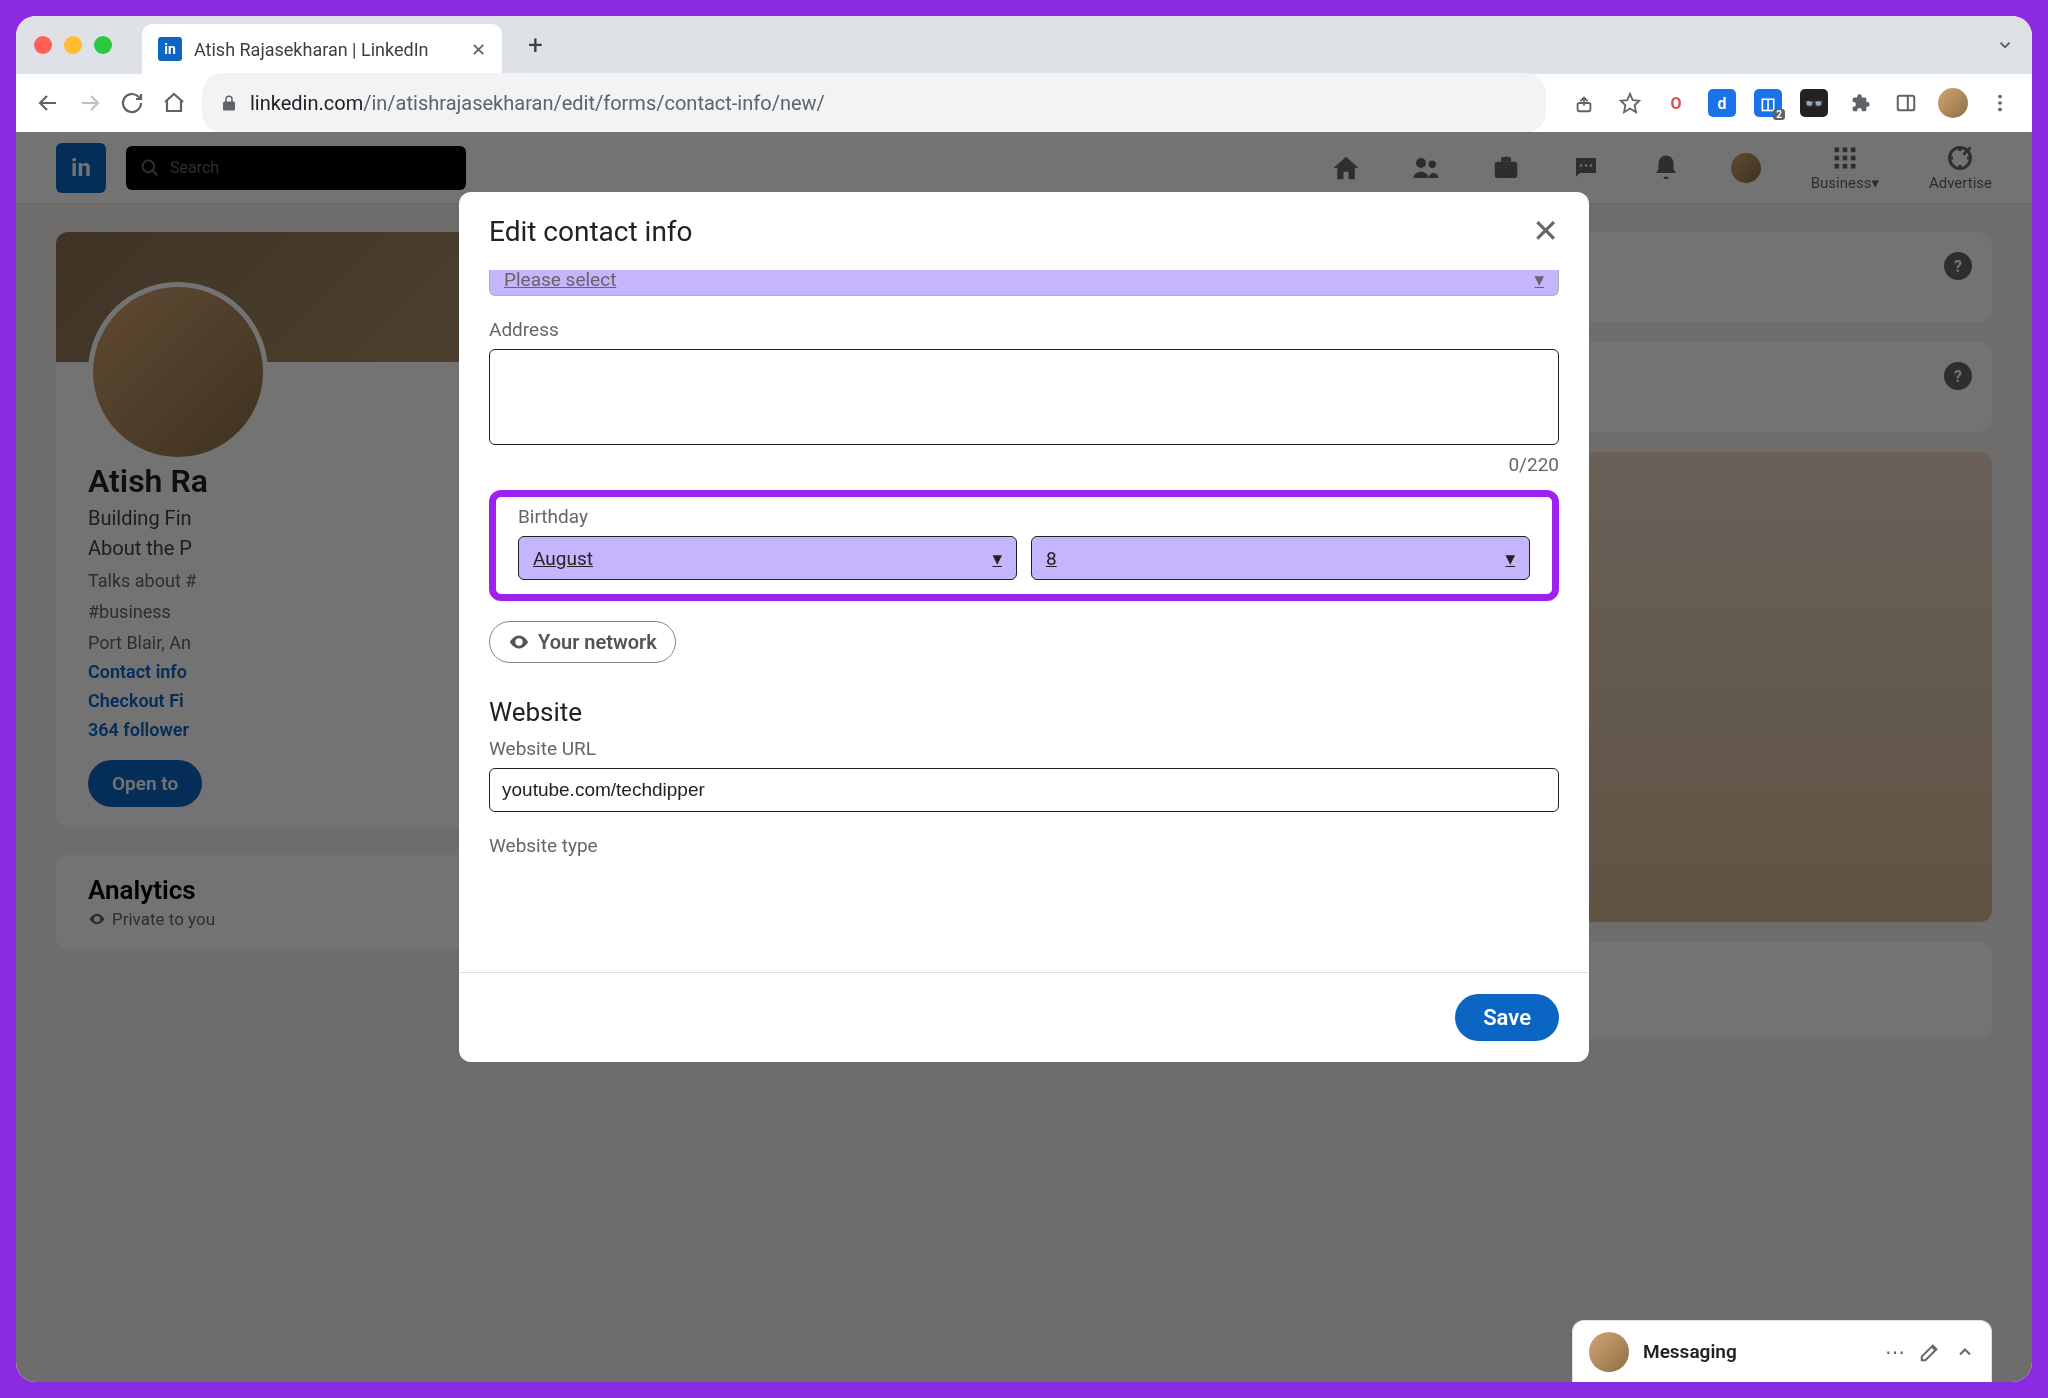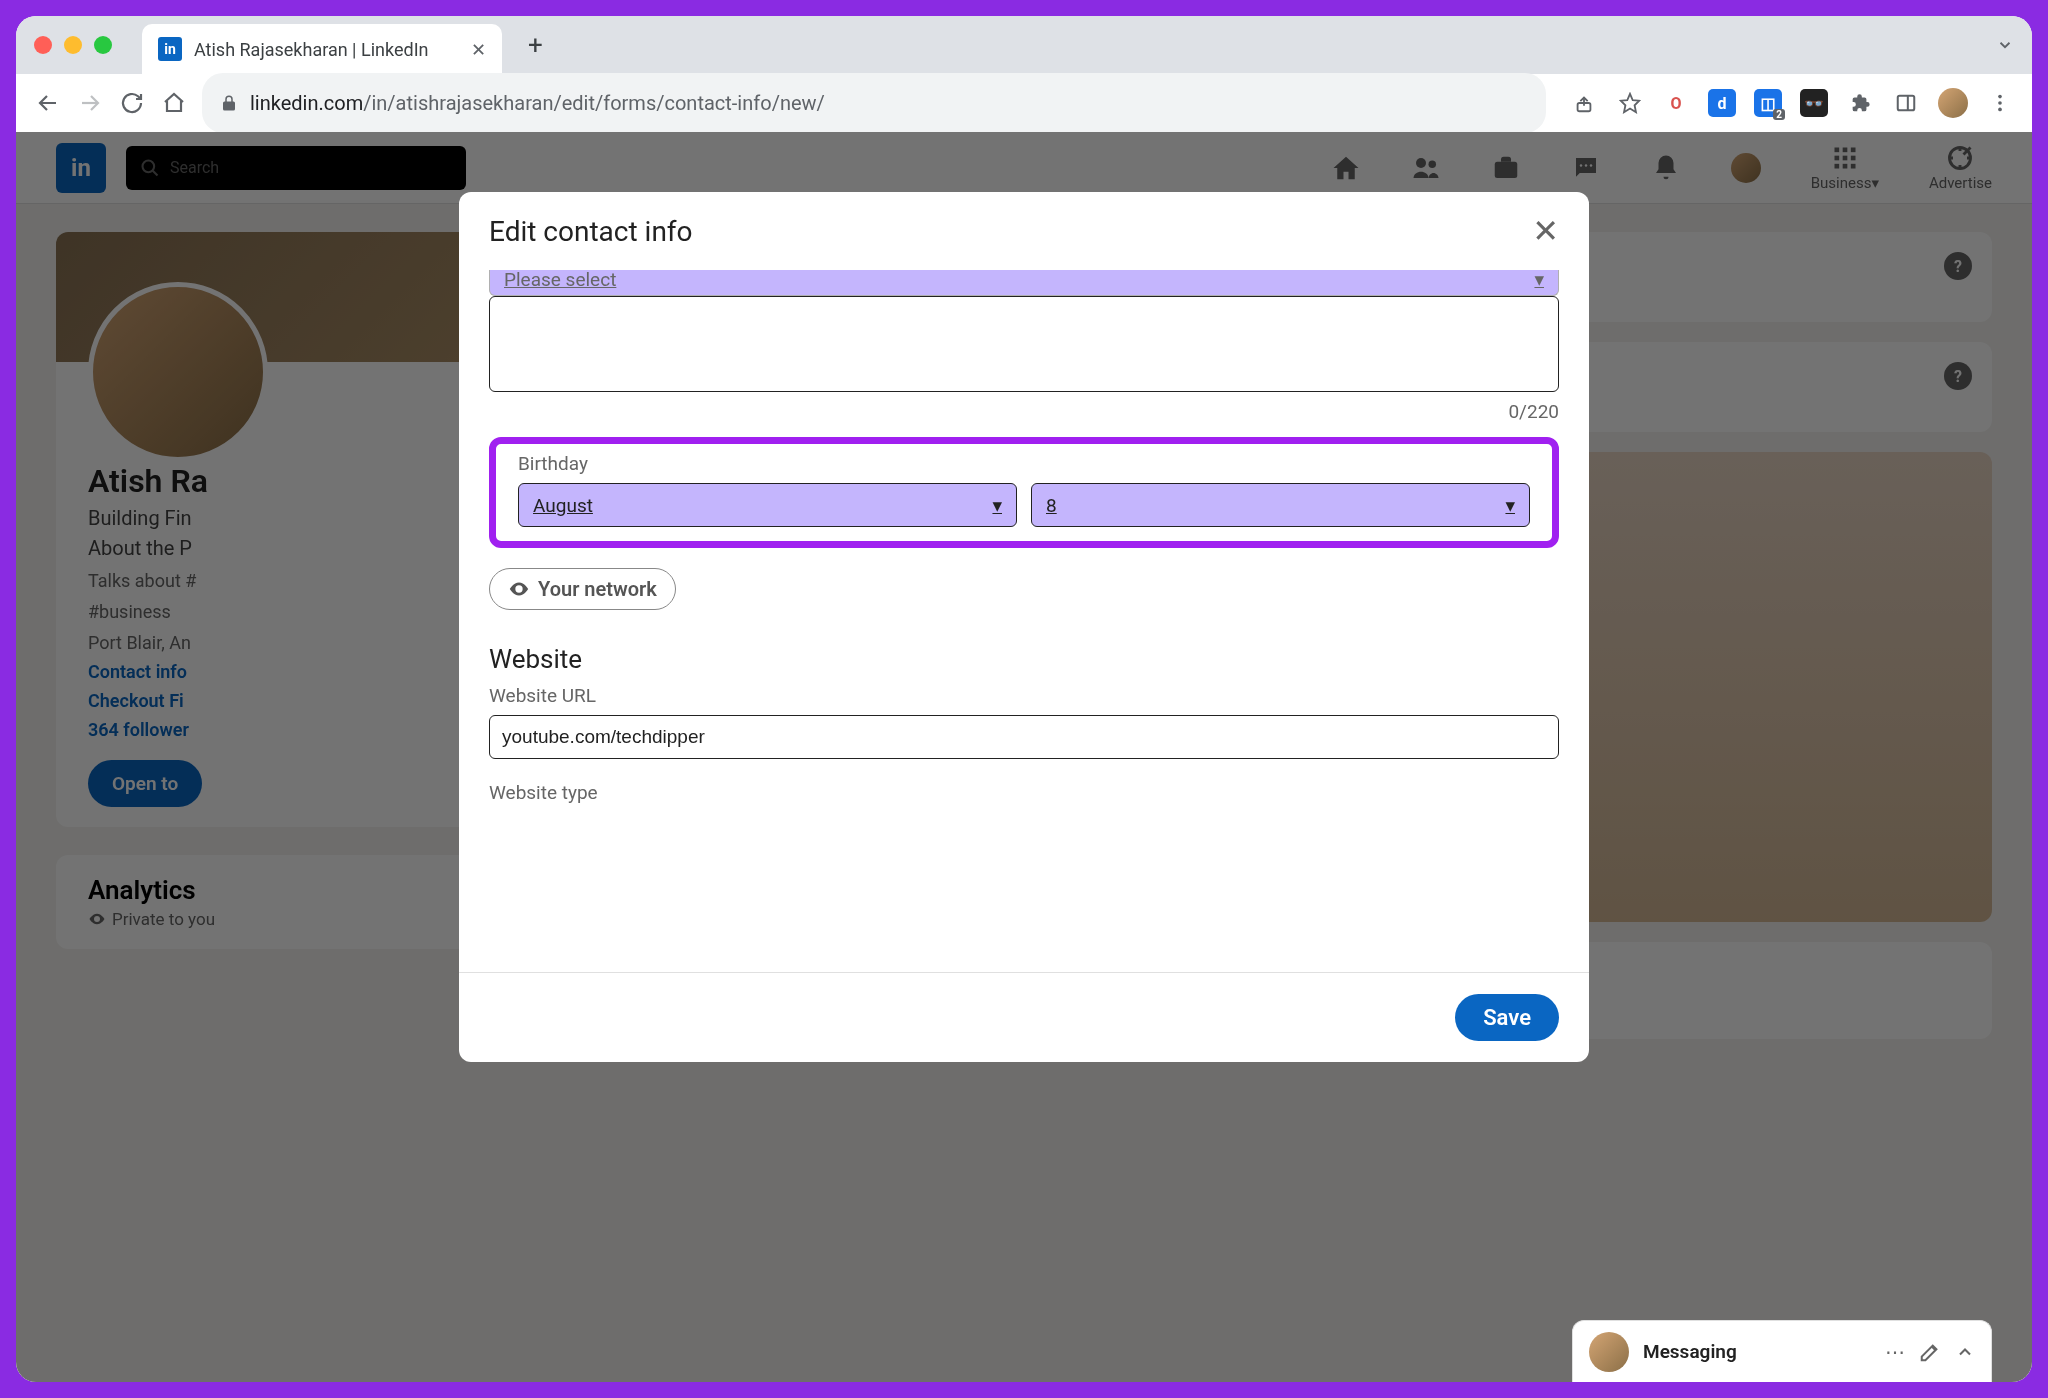--- a/index.html
+++ b/index.html
@@ -508,20 +508,21 @@
         <div class="modal-title">Edit contact info</div>
         <div class="modal-close">✕</div>
       </div>
       <div class="modal-body">
         
         <div class="field-select" style="border-top:none;border-radius:0 0 6px 6px;margin-top:-6px;height:32px;">
           <span>Please select</span>
           <span>▾</span>
         </div>
 
+        <div class="field-label">Address</div>
         <textarea class="textarea" style=""></textarea>
         <div class="char-count">0/220</div>
 
         <div class="highlight-box">
           <div class="field-label" style="margin-top:4px;">Birthday</div>
           <div class="birthday-row">
             <div class="field-select" style="flex:1;border-color:#222;color:#222;">
               <span>August</span>
               <span>▾</span>
             </div>

